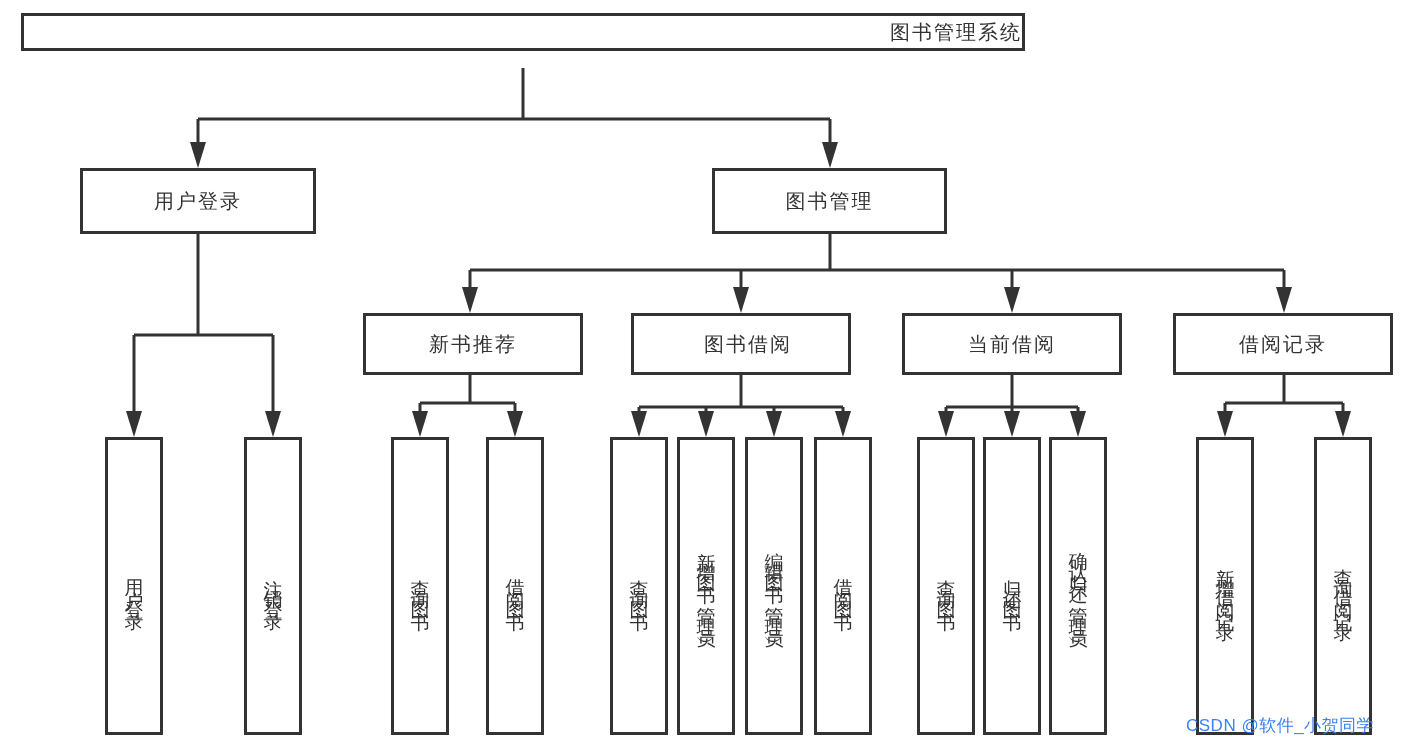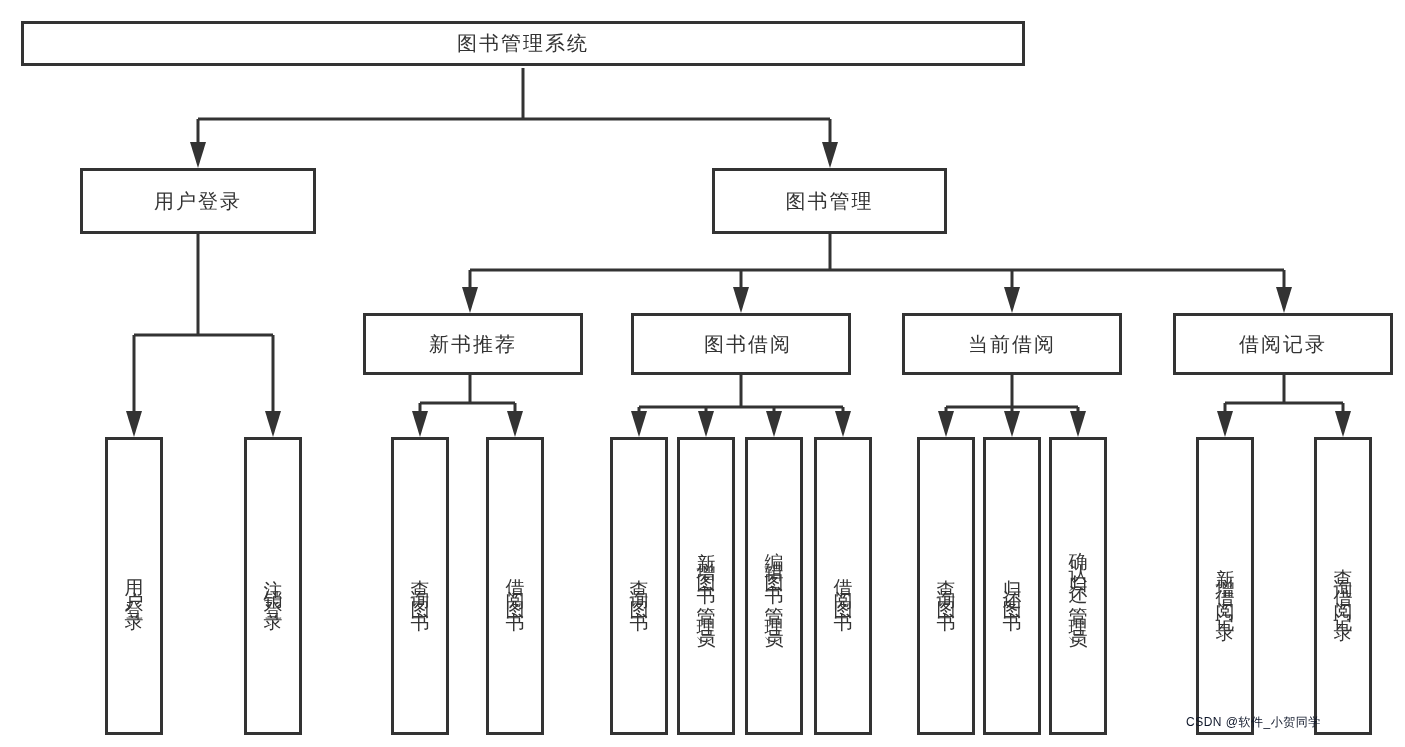--- a/index.html
+++ b/index.html
@@ -48,23 +48,23 @@
     text-orientation: mixed;
     font-size: 19px;
     letter-spacing: 11px;
     color: #333333;
     white-space: nowrap;
   }
   #watermark {
     position: absolute;
     left: 1186px;
     top: 714px;
-    font-size: 12px;
+    font-size: 17px;
     letter-spacing: 0.5px;
-    color: #0f172a;
+    color: #3b82f6;
     z-index: 5;
     white-space: nowrap;
   }
 </style>
 </head>
 <body>
 
 <div id="stage">
 
   <svg id="connectors" width="1405" height="747" viewBox="0 0 1405 747">
@@ -115,21 +115,21 @@
       <line x1="1012" y1="407" x2="1012" y2="417" stroke="#333333" stroke-width="3"></line>
       <polygon points="1004,411 1020,411 1012,437" fill="#333333"></polygon>
       <line x1="1078" y1="407" x2="1078" y2="417" stroke="#333333" stroke-width="3"></line>
       <polygon points="1070,411 1086,411 1078,437" fill="#333333"></polygon>
       <line x1="1225" y1="403" x2="1225" y2="417" stroke="#333333" stroke-width="3"></line>
       <polygon points="1217,411 1233,411 1225,437" fill="#333333"></polygon>
       <line x1="1343" y1="403" x2="1343" y2="417" stroke="#333333" stroke-width="3"></line>
       <polygon points="1335,411 1351,411 1343,437" fill="#333333"></polygon>
     </svg>
 
-  <div class="hbox" style="left:21px;top:21px;width:1004px;height:45px;">
+  <div class="hbox" style="left:21px;top:13px;width:1004px;height:38px;justify-content:flex-end;">
     <span>图书管理系统</span>
   </div>
 
   <div class="hbox" style="left:80px;top:168px;width:236px;height:66px;">
     <span>用户登录</span>
   </div>
   <div class="hbox" style="left:712px;top:168px;width:235px;height:66px;">
     <span>图书管理</span>
   </div>
 

